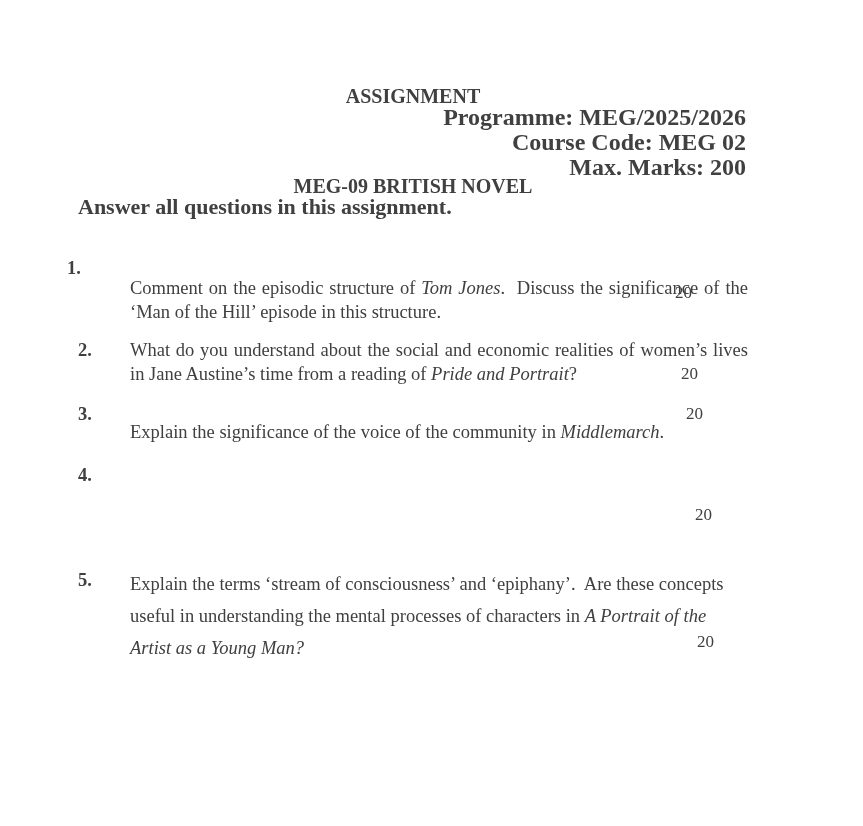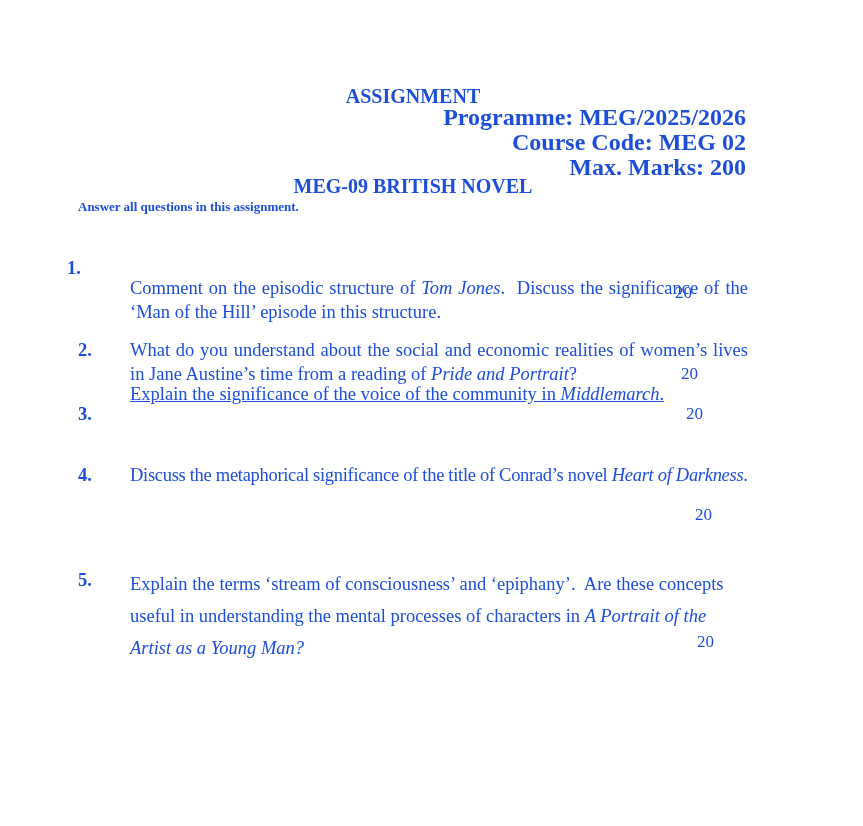--- a/index.html
+++ b/index.html
@@ -5,21 +5,21 @@
   html, body {
     margin: 0;
     padding: 0;
     background: #ffffff;
   }
   .page {
     position: relative;
     width: 863px;
     height: 826px;
     background: #ffffff;
-    color: #1d4ed8;
+    color: #404040;
     font-family: "Liberation Serif", "DejaVu Serif", serif;
     overflow: hidden;
   }
   .title-block {
     position: absolute;
     left: 66px;
     top: 21px;
     width: 694px;
     text-align: center;
     font-weight: bold;
@@ -35,21 +35,21 @@
     font-weight: bold;
     font-size: 24px;
     line-height: 25px;
     white-space: nowrap;
   }
   .instruction {
     position: absolute;
     left: 78px;
     top: 195px;
     font-weight: bold;
-    font-size: 13px;
+    font-size: 22px;
     line-height: 24px;
     white-space: nowrap;
   }
   .q-num {
     position: absolute;
     font-weight: bold;
     font-size: 18.5px;
     line-height: 24px;
   }
   .q-text {
@@ -72,21 +72,21 @@
 
   .qn1 { left: 67px; top: 256px; }
   .qt1 { top: 252px; width: 618px; margin-top: 24px; }
   .qm1 { left: 675px; top: 281px; }
 
   .qn2 { left: 78px; top: 338px; }
   .qt2 { top: 338px; width: 618px; }
   .qm2 { left: 681px; top: 362px; }
 
   .qn3 { left: 78px; top: 402px; }
-  .qt3 { top: 382px; text-decoration: underline; }
+  .qt3 { top: 420px; }
   .qm3 { left: 686px; top: 402px; }
 
   .qn4 { left: 78px; top: 463px; }
   .qt4 { top: 463px; }
   .qm4 { left: 695px; top: 503px; }
 
   .qn5 { left: 78px; top: 568px; }
   .qt5 { top: 568px; width: 618px; line-height: 32px; }
   .qm5 { left: 697px; top: 630px; }
 </style>
@@ -114,20 +114,19 @@
 
   <div class="q-num qn2">2.</div>
   <div class="q-text qt2 justify"><span>What do you understand about the social and economic realities of women’s lives in Jane Austine’s time from a reading of </span><span class="it">Pride and Portrait</span><span>?</span></div>
   <div class="q-marks qm2">20</div>
 
   <div class="q-num qn3">3.</div>
   <div class="q-text qt3 oneline"><span>Explain the significance of the voice of the community in </span><span class="it">Middlemarch</span><span>.</span></div>
   <div class="q-marks qm3">20</div>
 
   <div class="q-num qn4">4.</div>
-  <div class="q-text qt4 oneline tight"><span>Discuss the metaphorical significance of the title of Conrad’s novel </span><span class="it">Heart of Darkness</span><span>.</span></div>
   <div class="q-marks qm4">20</div>
 
   <div class="q-num qn5">5.</div>
   <div class="q-text qt5"><span>Explain the terms ‘stream of consciousness’ and ‘epiphany’.  Are these concepts useful in understanding the mental processes of characters in </span><span class="it">A Portrait of the Artist as a Young Man?</span></div>
   <div class="q-marks qm5">20</div>
 
 </div>
 
 </body></html>

